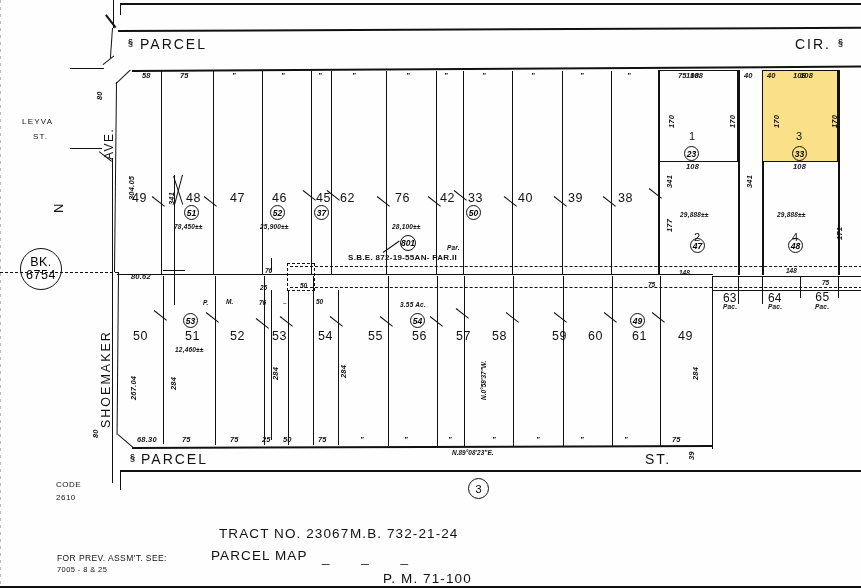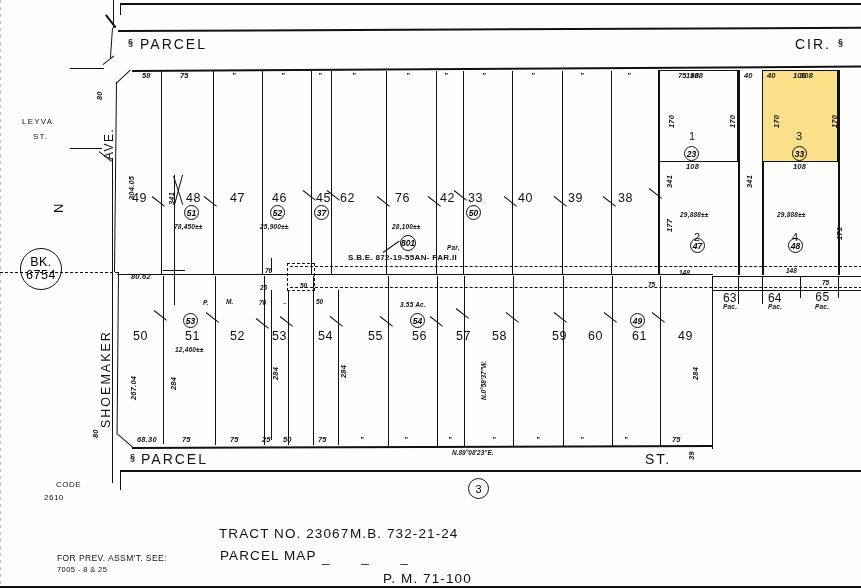--- a/index.html
+++ b/index.html
@@ -84,21 +84,21 @@
   <div class="ln" style="left:183px;top:175px;width:30px;height:1.4px;transform:rotate(105deg);transform-origin:left top;"></div>
   <div class="ln hl" style="left:163px;top:270px;width:22px;"></div>
   <div class="t" style="left:52px;top:213px;font-size:13px;transform:rotate(-90deg);transform-origin:0 0;">N</div>
 
   <div class="circ bk" style="left:20px;top:248px;">
     <span>BK.</span>
     <span>6754</span>
   </div>
 
   <div class="t small" style="left:56px;top:481px;">CODE</div>
-  <div class="t small" style="left:44px;top:494px;">2610</div>
+  <div class="t small" style="left:56px;top:494px;">2610</div>
 
   <div class="ln hl" style="left:132px;top:70px;width:730px;height:1.5px;transform:rotate(-0.35deg);transform-origin:left center;"></div>
 
   <div class="ln" style="left:116px;top:83px;width:20px;height:1.4px;transform:rotate(-43deg);transform-origin:left center;"></div>
 
   <div class="ln vl" style="left:116px;top:82px;height:190px;width:1.4px;transform:rotate(0.6deg);transform-origin:top;"></div>
 
   <div class="ln vl" style="left:118px;top:272px;height:163px;width:1.4px;transform:rotate(0.5deg);transform-origin:top;"></div>
 
   <div class="ln" style="left:118px;top:434px;width:20px;height:1.4px;transform:rotate(41deg);transform-origin:left center;"></div>
@@ -312,21 +312,21 @@
 
   <div class="t dimsm" style="left:452px;top:450px;">N.89°08'23"E.</div>
 
   <div class="ln hl" style="left:120px;top:470px;width:742px;height:1.5px;"></div>
   <div class="ln vl" style="left:120px;top:470px;height:20px;"></div>
 
   <div class="circ big" style="left:468px;top:478px;">3</div>
 
   <div class="t footer" style="left:219px;top:527px;">TRACT  NO.  23067</div>
   <div class="t footer" style="left:350px;top:527px;">M.B. 732-21-24</div>
-  <div class="t footer" style="left:211px;top:549px;margin-left:9px;">PARCEL  MAP</div>
+  <div class="t footer" style="left:211px;top:549px;">PARCEL  MAP</div>
   <div class="t footer" style="left:322px;top:551px;letter-spacing:14px;">_    _    _</div>
   <div class="t footer" style="left:383px;top:572px;">P. M. 71-100</div>
 
   <div class="t footer-sm" style="left:57px;top:554px;">FOR PREV. ASSM'T. SEE:</div>
   <div class="t footer-sm" style="left:57px;top:566px;font-size:7.5px;">7005 - 8 &amp; 25</div>
 
 <div class="ln" style="left:152px;top:196px;width:16px;height:1.1px;transform:rotate(38deg);transform-origin:left center;"></div>
     <div class="ln" style="left:204px;top:196px;width:16px;height:1.1px;transform:rotate(38deg);transform-origin:left center;"></div>
     <div class="ln" style="left:303px;top:190px;width:16px;height:1.1px;transform:rotate(38deg);transform-origin:left center;"></div>
     <div class="ln" style="left:327px;top:190px;width:16px;height:1.1px;transform:rotate(38deg);transform-origin:left center;"></div>

